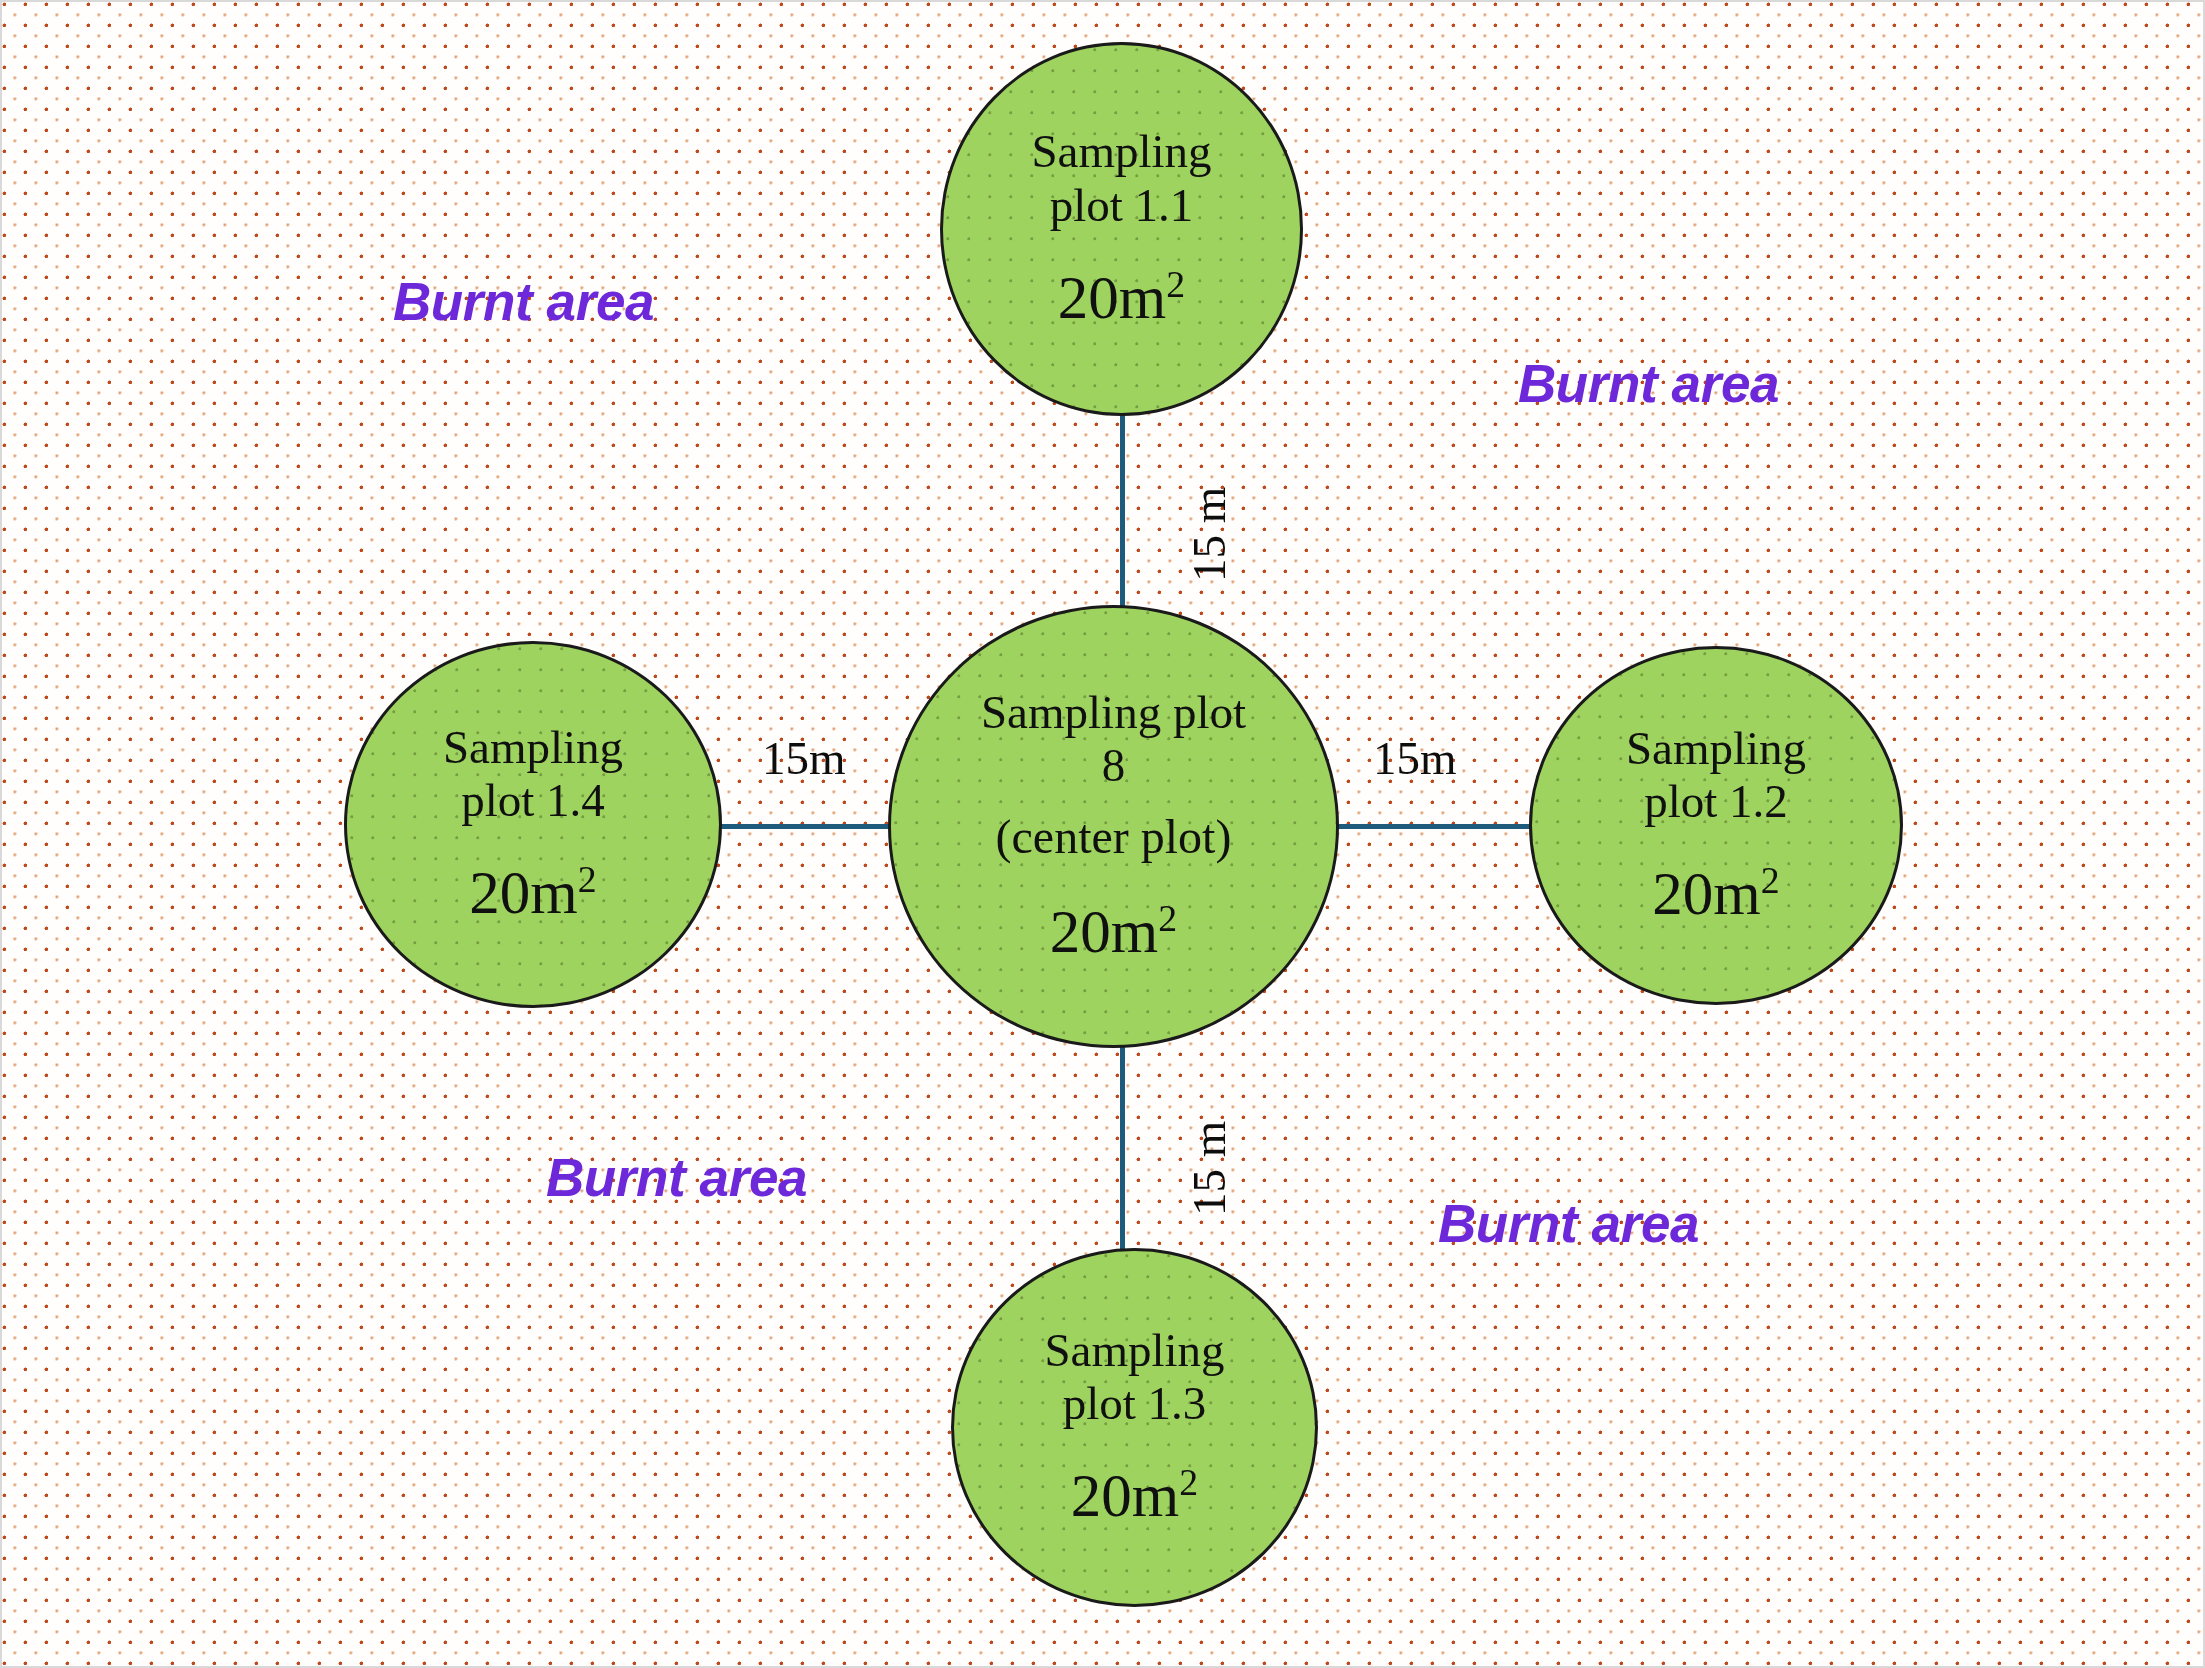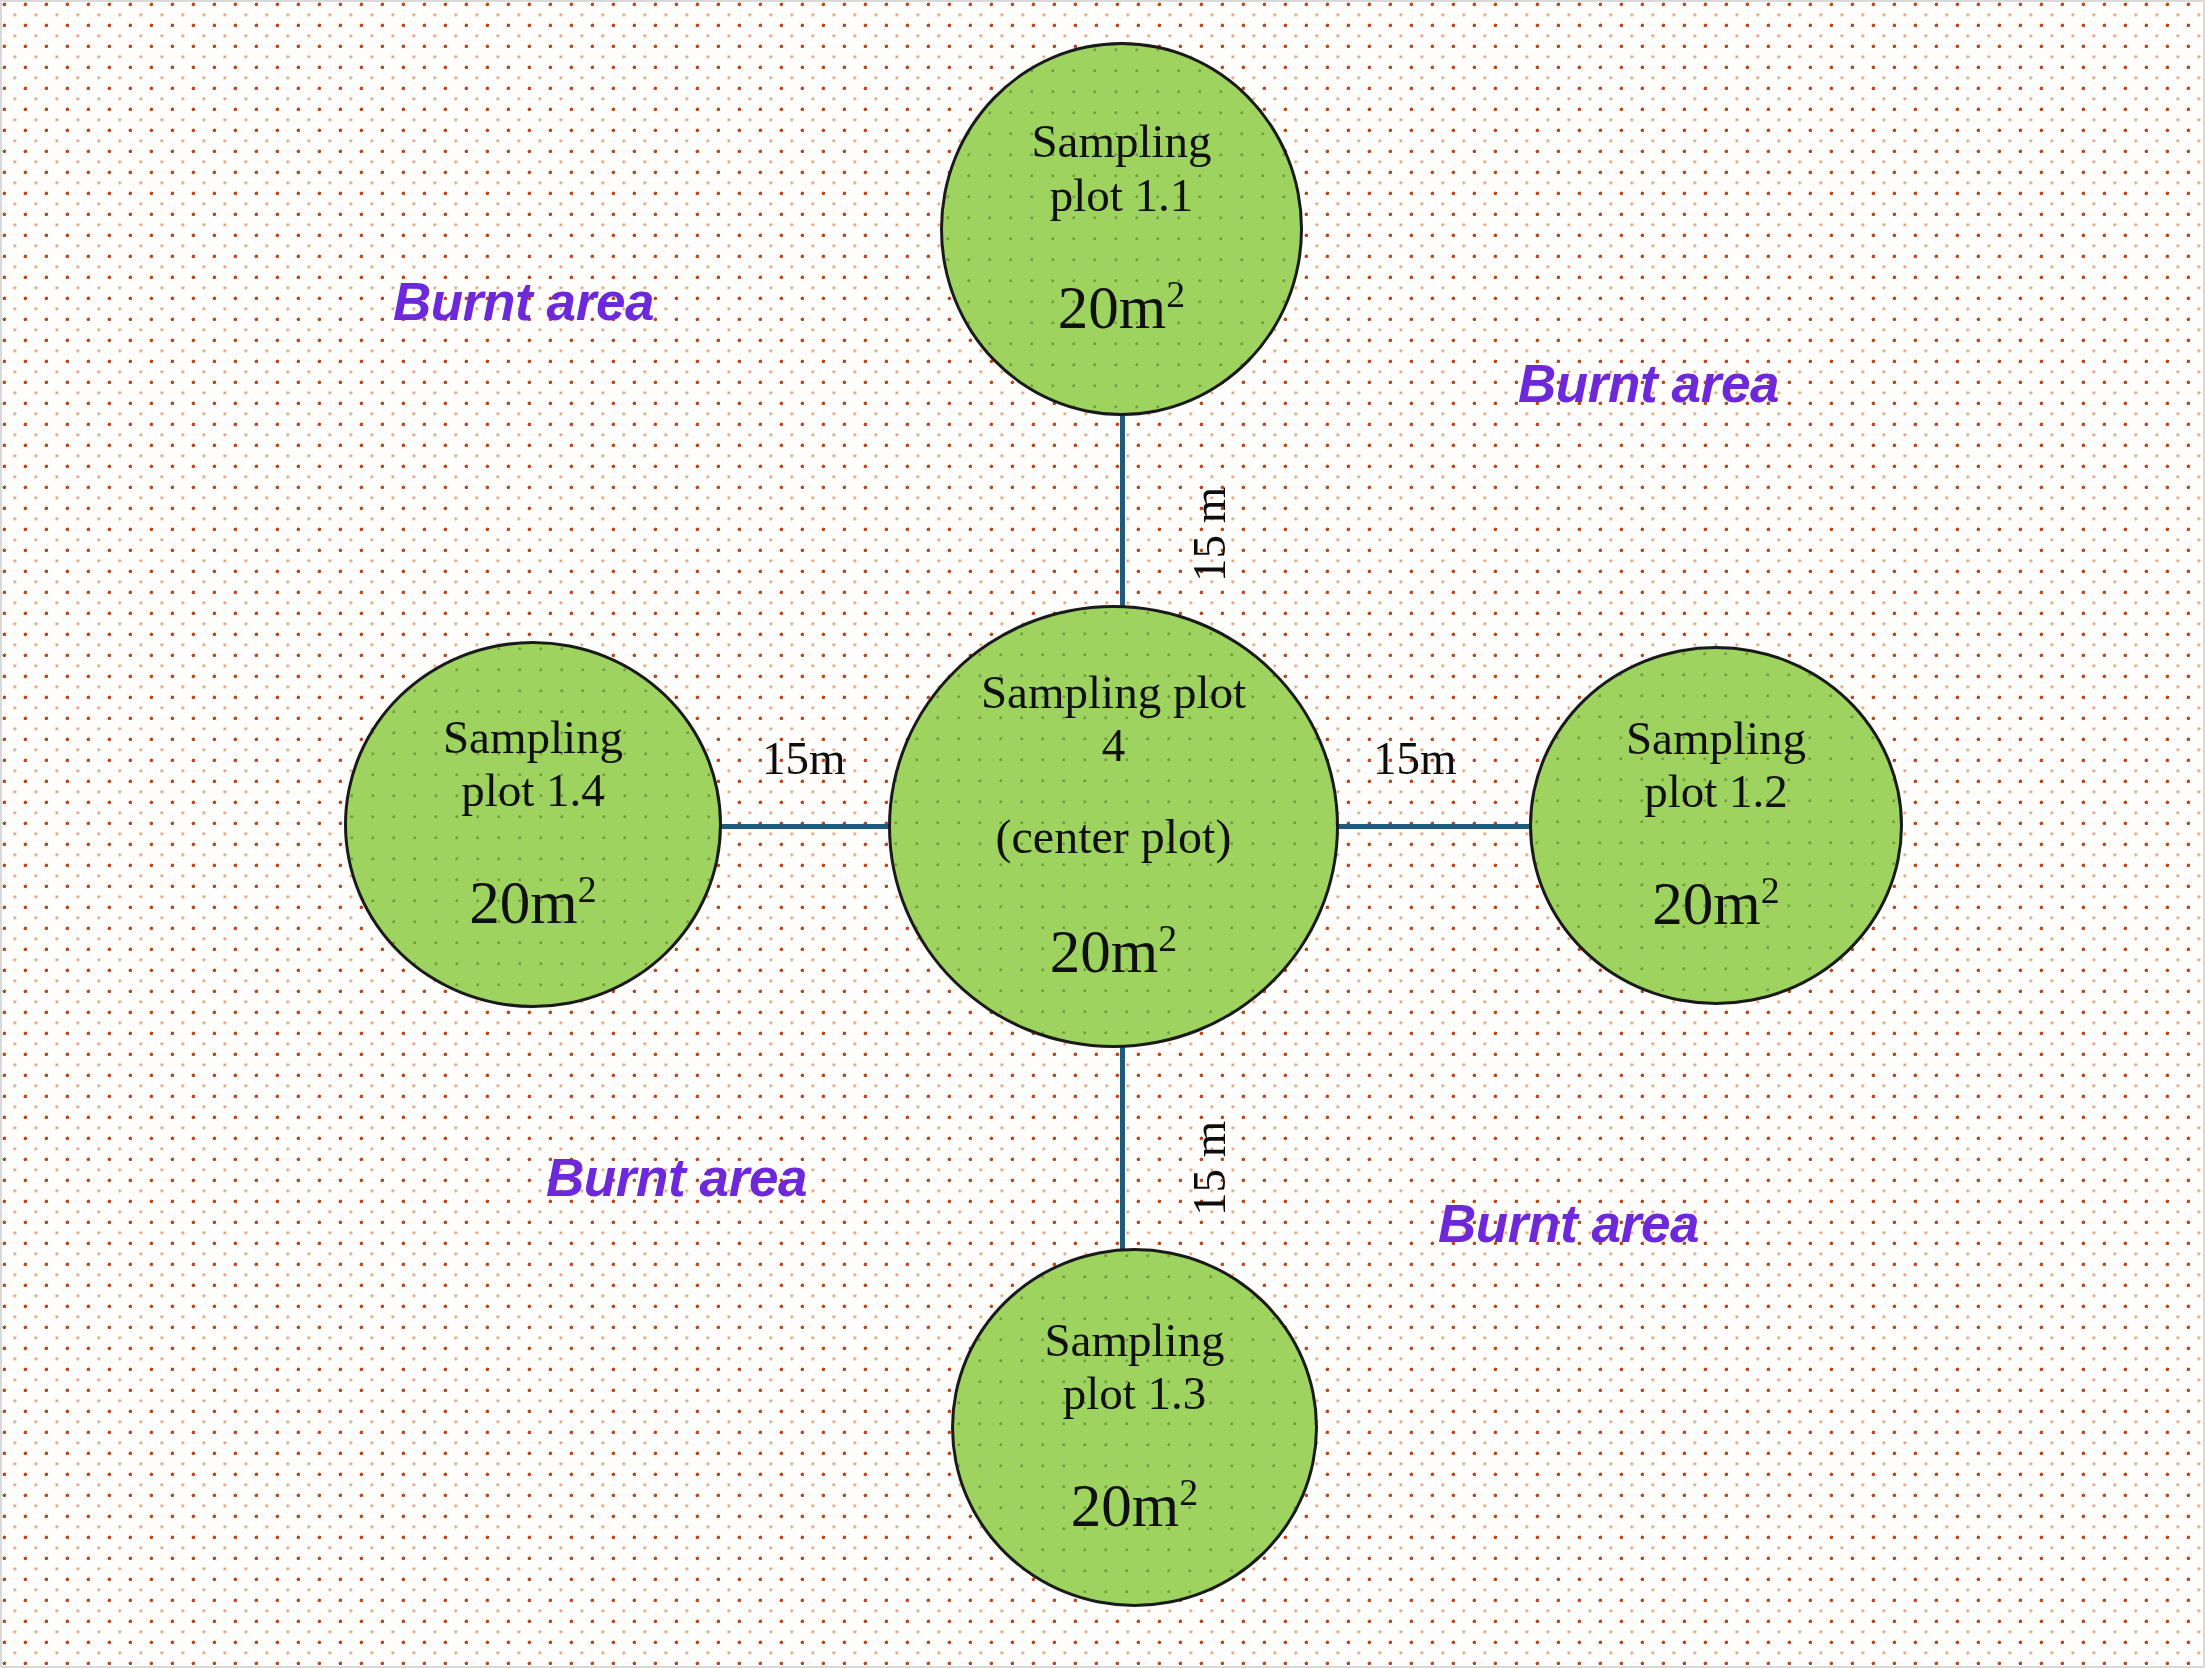--- a/index.html
+++ b/index.html
@@ -48,21 +48,20 @@
     background-size: 21px 21px;
     background-position: 3.1px 3.1px;
     display: flex;
     flex-direction: column;
     align-items: center;
     justify-content: center;
     font-family: "Liberation Serif", "DejaVu Serif", serif;
     color: #101010;
     text-align: center;
     line-height: 1.13;
-    gap: 20px;
   }
   .plot .pl-title {
     font-size: 47px;
     white-space: pre-line;
   }
   .plot .pl-area {
     font-size: 61px;
     margin-top: 32px;
   }
   .plot .pl-area sup {
@@ -120,21 +119,21 @@
   <div class="plot north" style="left:938px; top:40px; width:363px; height:374px;">
     <div class="pl-title">Sampling
 plot 1.1</div>
     <div class="pl-area">
       <span>20m</span><sup>2</sup>
     </div>
   </div>
 
   <div class="plot center" style="left:886px; top:603px; width:451px; height:443px;">
     <div class="pl-title">Sampling plot
-4</div>
+8</div>
     <div class="pl-sub">(center plot)</div>
     <div class="pl-area">
       <span>20m</span><sup>2</sup>
     </div>
   </div>
 
   <div class="plot east" style="left:1527px; top:644px; width:374px; height:359px;">
     <div class="pl-title">Sampling
 plot 1.2</div>
     <div class="pl-area">

